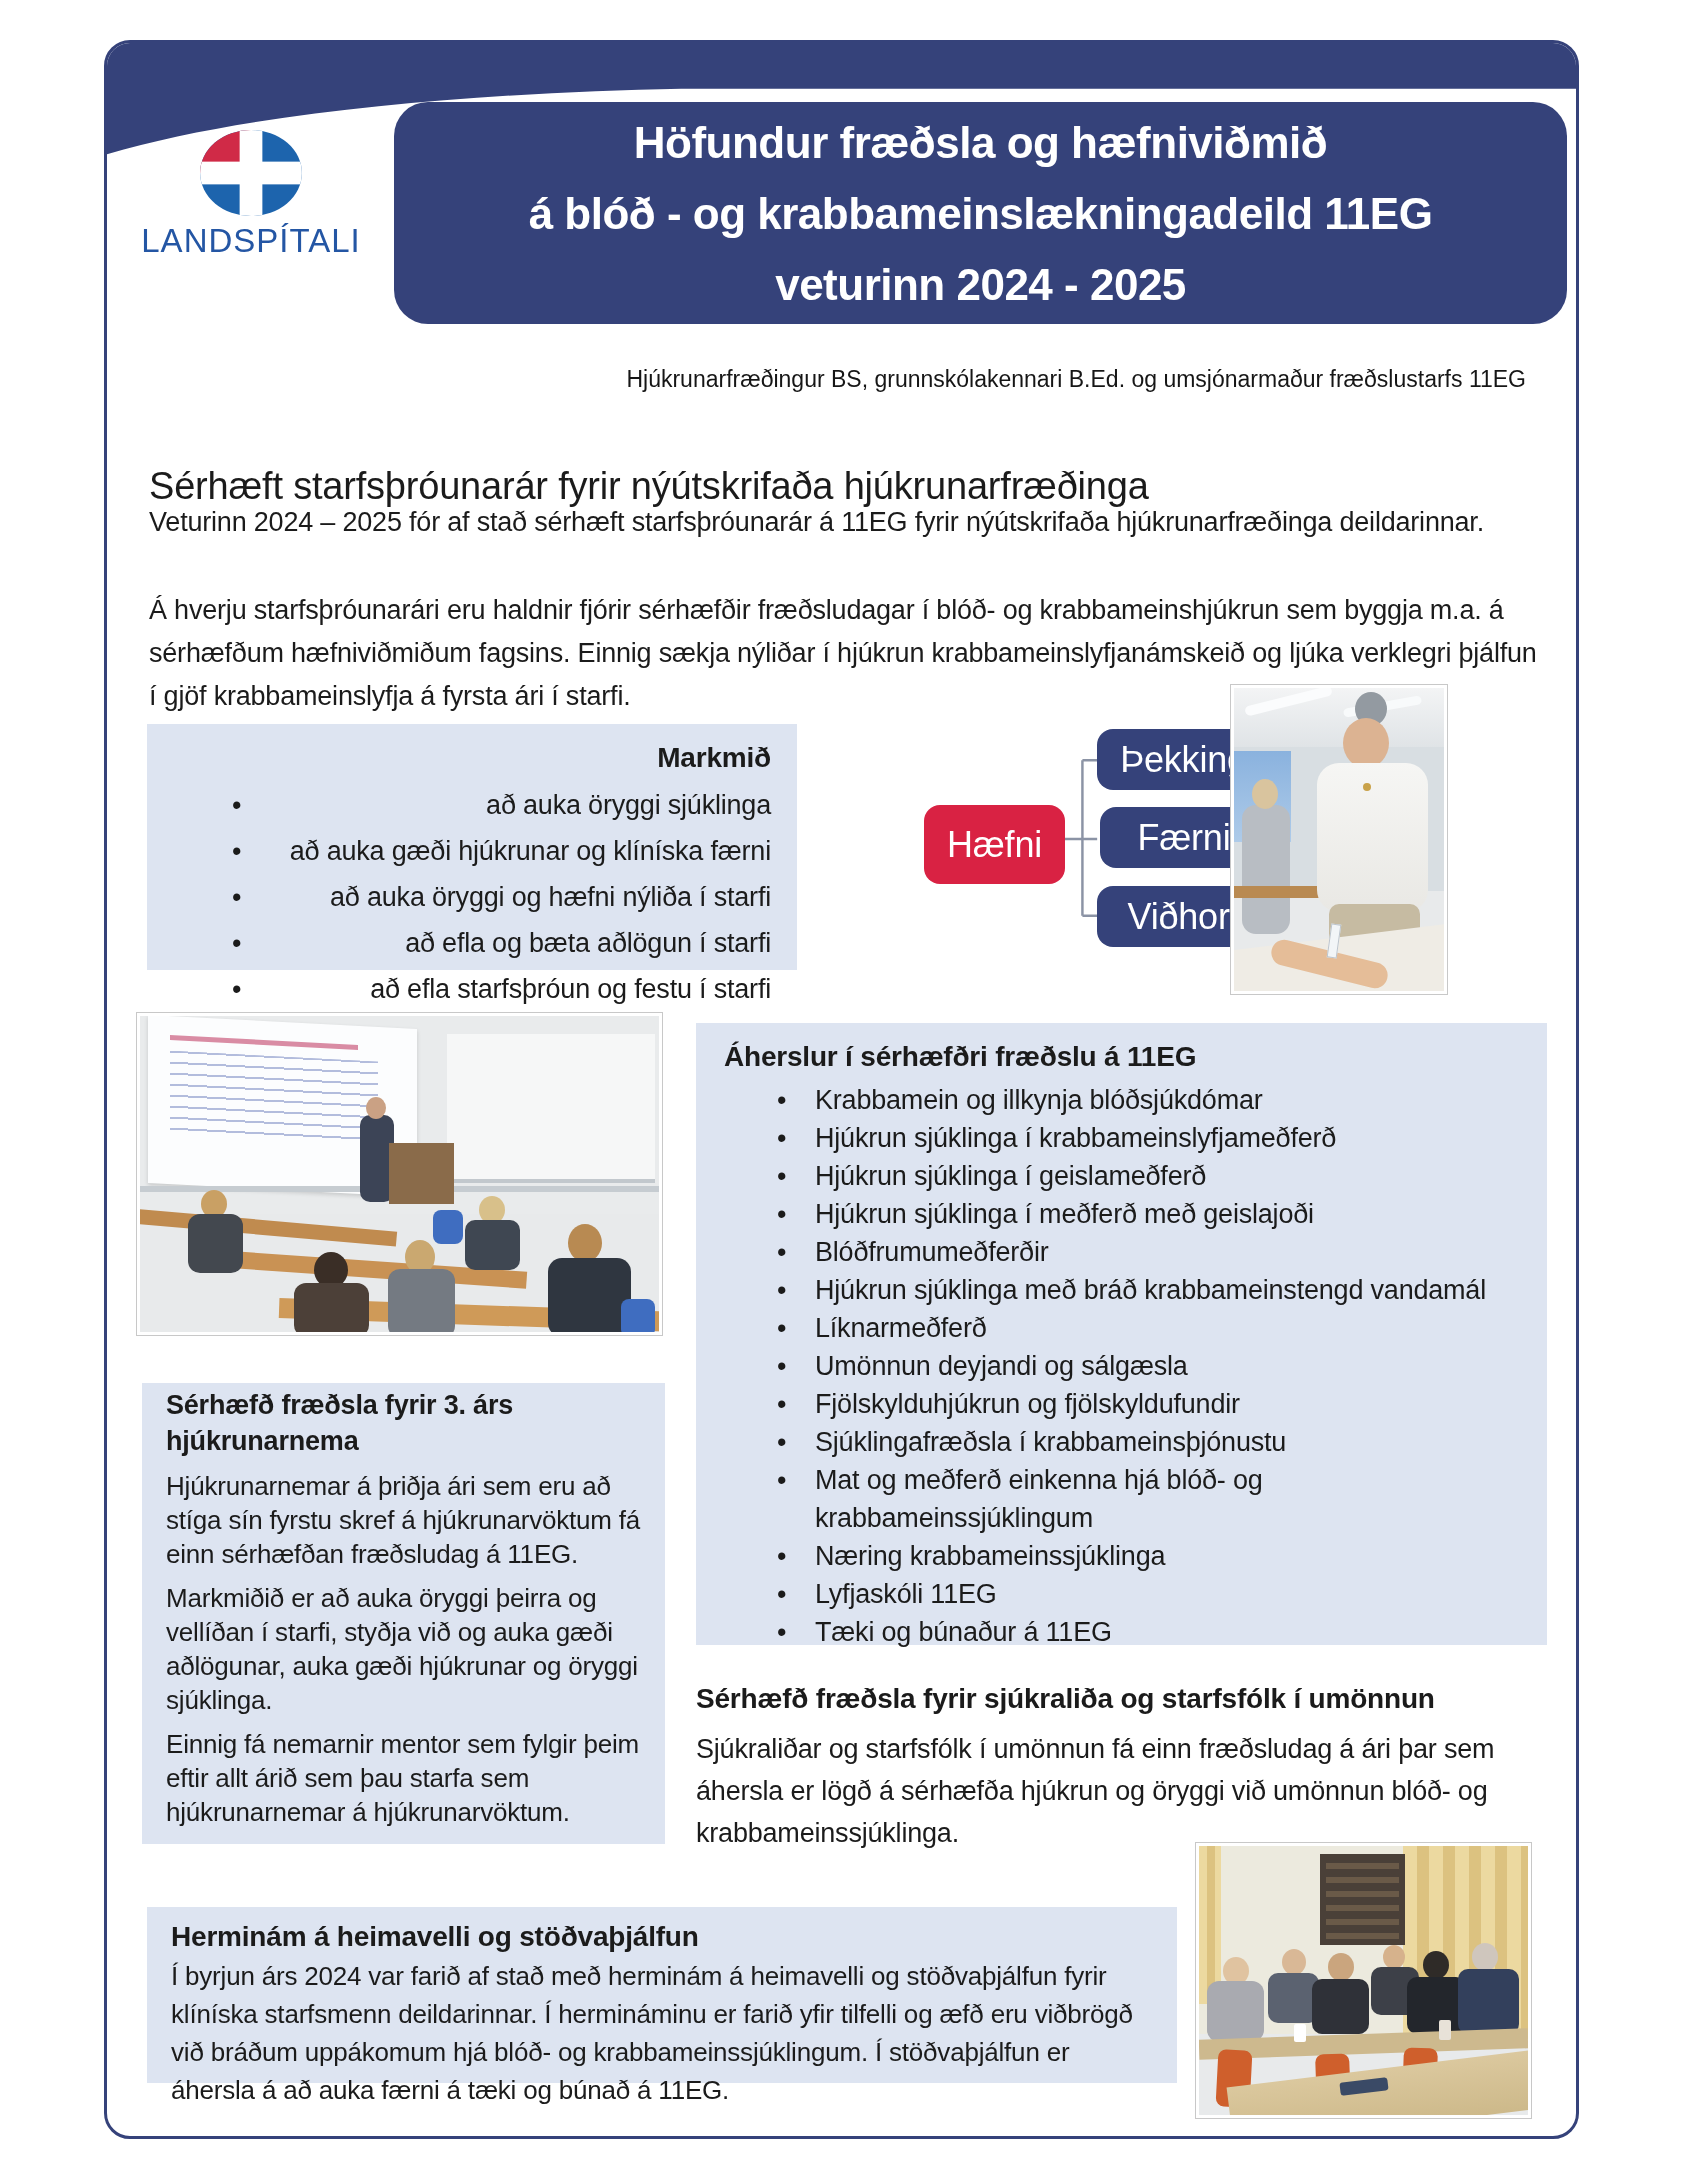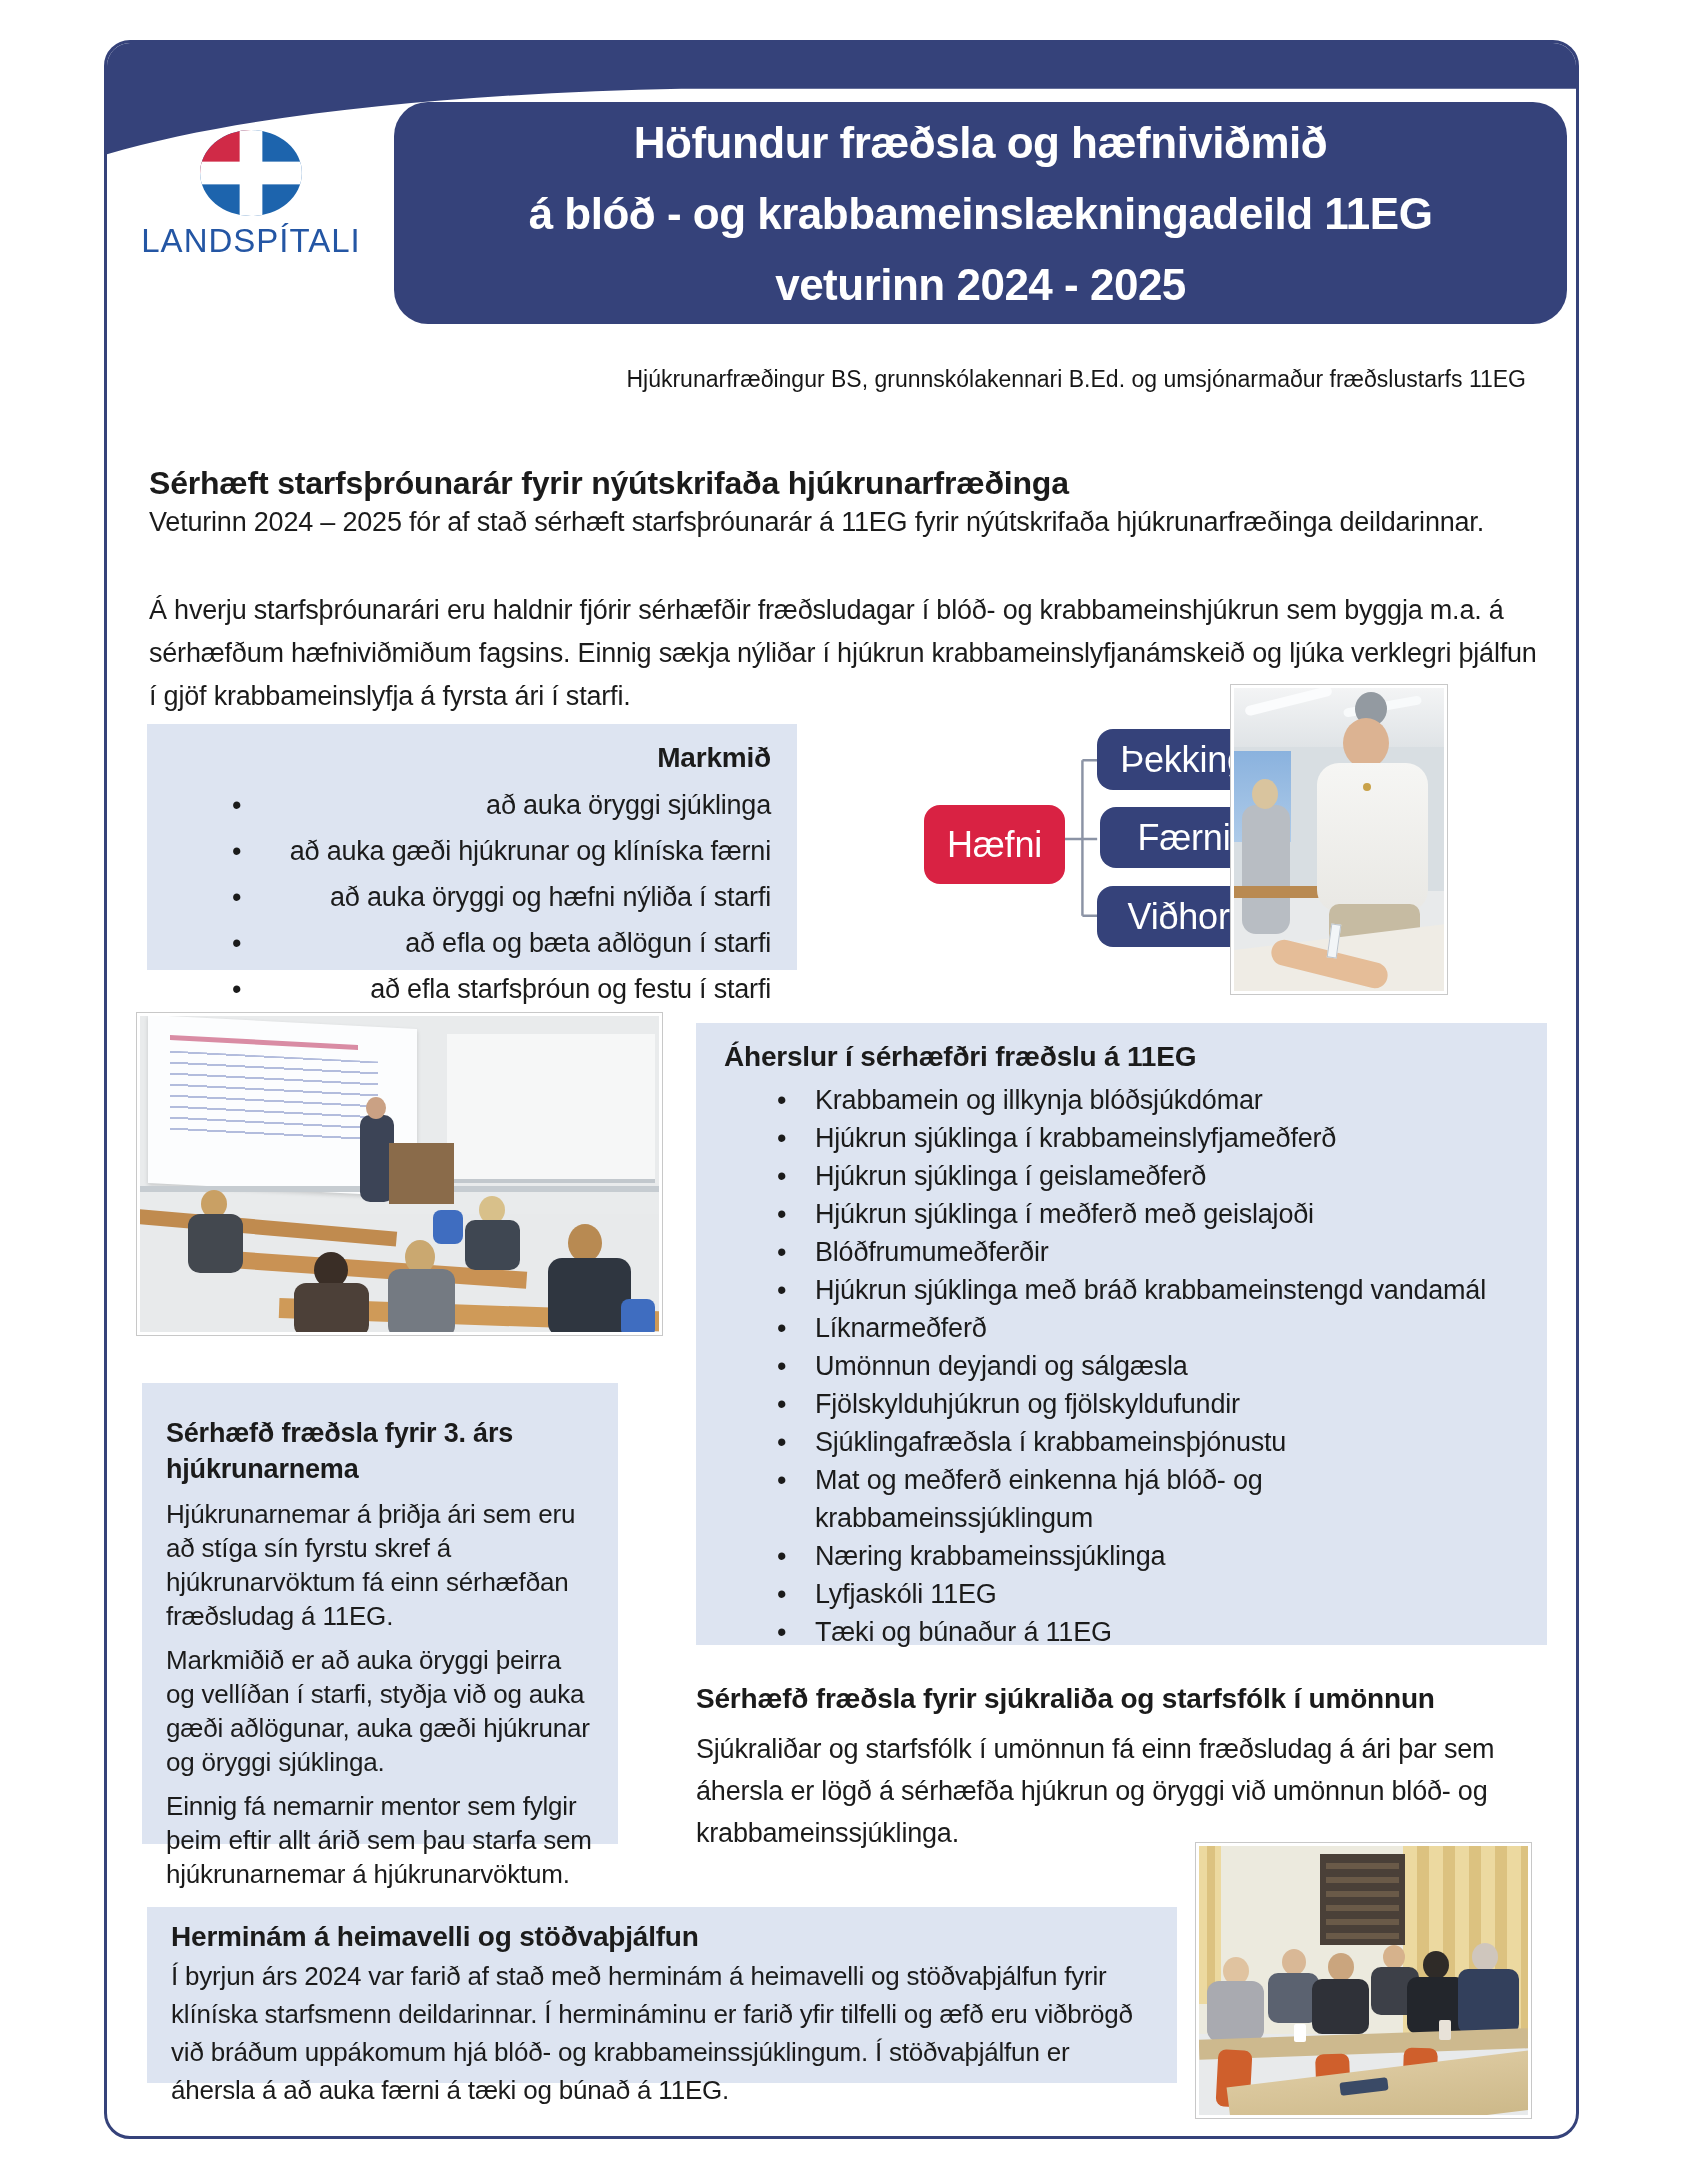--- a/index.html
+++ b/index.html
@@ -17,21 +17,21 @@
   
   .logo{position:absolute; left:30px; top:87px; width:228px; text-align:center;}
   .logo-mark{width:102px; height:86px; display:block; margin:0 auto;}
   .logo-text{margin-top:6px; font-size:33px; font-weight:500; color:var(--logo-text-blue); letter-spacing:1px;}
   
   .titlebox{position:absolute; left:287px; top:59px; width:1173px; height:222px; background:var(--dark-blue);
             border-radius:34px; color:#fff; display:flex; flex-direction:column; justify-content:center;
             text-align:center; font-weight:bold; font-size:44px; line-height:71px; letter-spacing:-0.5px;}
   .author{position:absolute; right:50px; top:321px; width:941px; text-align:right; font-size:23px; line-height:31px; color:#161616;}
   
-  .intro-h{position:absolute; left:42px; top:422px; width:1386px; font-size:32px; font-weight:bold; letter-spacing:-0.2px;}
+  .intro-h{position:absolute; left:42px; top:422px; width:1386px; font-size:38px; font-weight:normal; letter-spacing:-0.2px;}
   .intro-p1{position:absolute; left:42px; top:457px; width:1346px; font-size:27px; line-height:44px; letter-spacing:-0.2px;}
   .intro-p2{position:absolute; left:42px; top:546px; width:1392px; font-size:27px; line-height:43px; letter-spacing:-0.2px;}
   
   .panel{position:absolute; background:var(--panel-blue);}
   .panel h3{font-size:28px; font-weight:bold; letter-spacing:-0.2px;}
   .panel ul{list-style:none; margin-top:8px;}
   .panel li{position:relative; font-size:27px; letter-spacing:-0.2px;}
   .panel li::before{content:"\2022"; position:absolute;}
   .markmid{left:40px; top:681px; width:650px; height:246px; padding:18px 26px;text-align:right;}
   .markmid li{line-height:46px; padding-left:0;}
@@ -44,21 +44,21 @@
   
   .diag-box{position:absolute; border-radius:16px; color:#fff; display:flex; align-items:center; justify-content:center;
             font-size:36px; letter-spacing:-0.2px;}
   .diag-root{left:817px; top:762px; width:141px; height:79px; background:var(--accent-red);}
   .diag-c0{left:990px; top:686px; width:173px; height:61px; background:var(--dark-blue);}
   .diag-c1{left:993px; top:764px; width:168px; height:61px; background:var(--dark-blue);}
   .diag-c2{left:990px; top:843px; width:173px; height:61px; background:var(--dark-blue);}
   .diag-lines{position:absolute; left:941px; top:673px; width:59px; height:248px;}
   .diag-lines path{stroke:var(--connector-gray); stroke-width:2.5; fill:none;}
   
-  .thirdyear{left:35px; top:1340px; width:476px; height:461px; padding:32px 24px;}
+  .thirdyear{left:35px; top:1340px; width:523px; height:461px; padding:4px 24px;}
   .thirdyear h3{font-size:27px; line-height:36px;}
   .thirdyear p{font-size:26px; line-height:34px; margin-top:10px; letter-spacing:-0.2px;}
   .sjukr-h{position:absolute; left:589px; top:1640px; width:861px; font-size:28px; font-weight:bold; letter-spacing:-0.2px;}
   .sjukr-p{position:absolute; left:589px; top:1685px; width:842px; font-size:27px; line-height:42px; letter-spacing:-0.2px;}
   .herminam{left:40px; top:1864px; width:1030px; height:176px; padding:14px 24px;}
   .herminam p{font-size:26px; line-height:38px; margin-top:4px; letter-spacing:-0.2px;}
   
   .photo{position:absolute; border:3px solid #fff; box-shadow:0 0 0 1px #c8c8c8; overflow:hidden; background:#e8eaeb;}
   .photo *{position:absolute;}
   .photo1{left:1124px; top:642px; width:216px; height:309px;}

